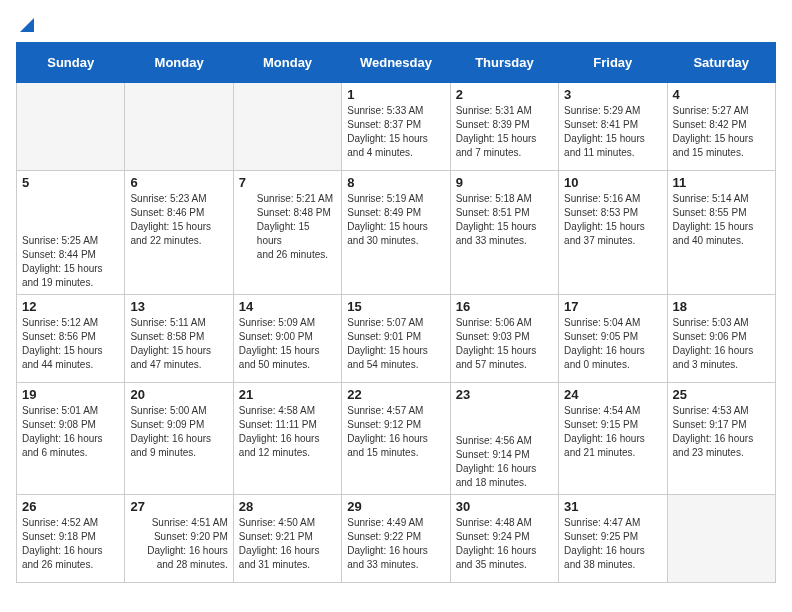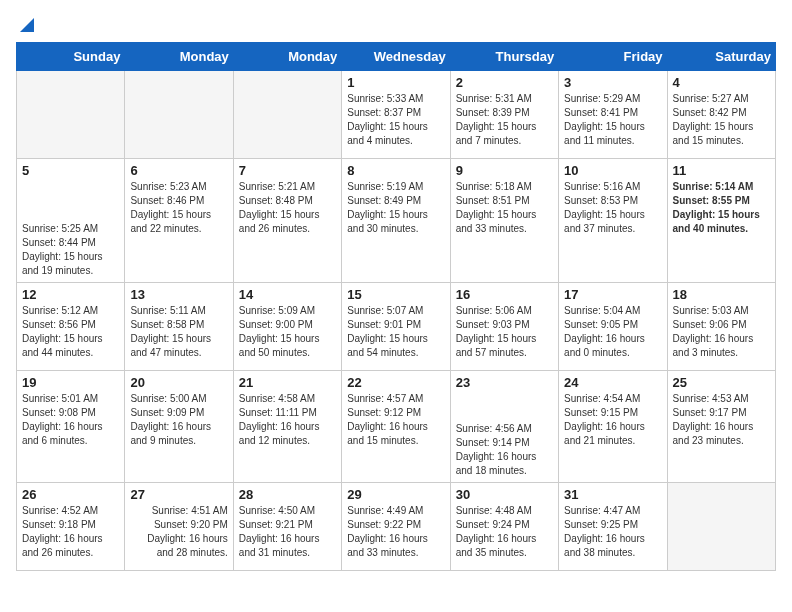--- a/index.html
+++ b/index.html
@@ -45,23 +45,23 @@
     .calendar {
       width: 100%;
       border-collapse: collapse;
       table-layout: fixed;
     }
     .calendar th {
       background: #1565C0;
       color: #fff;
       font-size: 13px;
       font-weight: bold;
-      padding: 6px 4px;
+      padding: 12px 4px;
       border: 1px solid #1565C0;
-      text-align: right;
+      text-align: center;
     }
     .calendar td {
       border: 1px solid #ccc;
       vertical-align: top;
       padding: 4px 5px;
       font-size: 10.5px;
       color: #222;
       height: 88px;
       background: #fff;
     }
@@ -163,21 +163,21 @@
         </td>
         <td>
           <div class="day-number">6</div>
           <div class="day-info" style="white-space: pre-line;">Sunrise: 5:23 AM
 Sunset: 8:46 PM
 Daylight: 15 hours
 and 22 minutes.</div>
         </td>
         <td>
           <div class="day-number">7</div>
-          <div class="day-info" style="white-space: pre-line;">Sunrise: 5:21 AM
+          <div class="day-info" style="white-space: pre-line; margin-left: 18px;">Sunrise: 5:21 AM
 Sunset: 8:48 PM
 Daylight: 15 hours
 and 26 minutes.</div>
         </td>
         <td>
           <div class="day-number">8</div>
           <div class="day-info" style="white-space: pre-line;">Sunrise: 5:19 AM
 Sunset: 8:49 PM
 Daylight: 15 hours
 and 30 minutes.</div>
@@ -191,21 +191,21 @@
         </td>
         <td>
           <div class="day-number">10</div>
           <div class="day-info" style="white-space: pre-line;">Sunrise: 5:16 AM
 Sunset: 8:53 PM
 Daylight: 15 hours
 and 37 minutes.</div>
         </td>
         <td>
           <div class="day-number">11</div>
-          <div class="day-info" style="white-space: pre-line; font-weight: bold;">Sunrise: 5:14 AM
+          <div class="day-info" style="white-space: pre-line;">Sunrise: 5:14 AM
 Sunset: 8:55 PM
 Daylight: 15 hours
 and 40 minutes.</div>
         </td>
       </tr>
       <tr>
         <td>
           <div class="day-number">12</div>
           <div class="day-info" style="white-space: pre-line;">Sunrise: 5:12 AM
 Sunset: 8:56 PM

